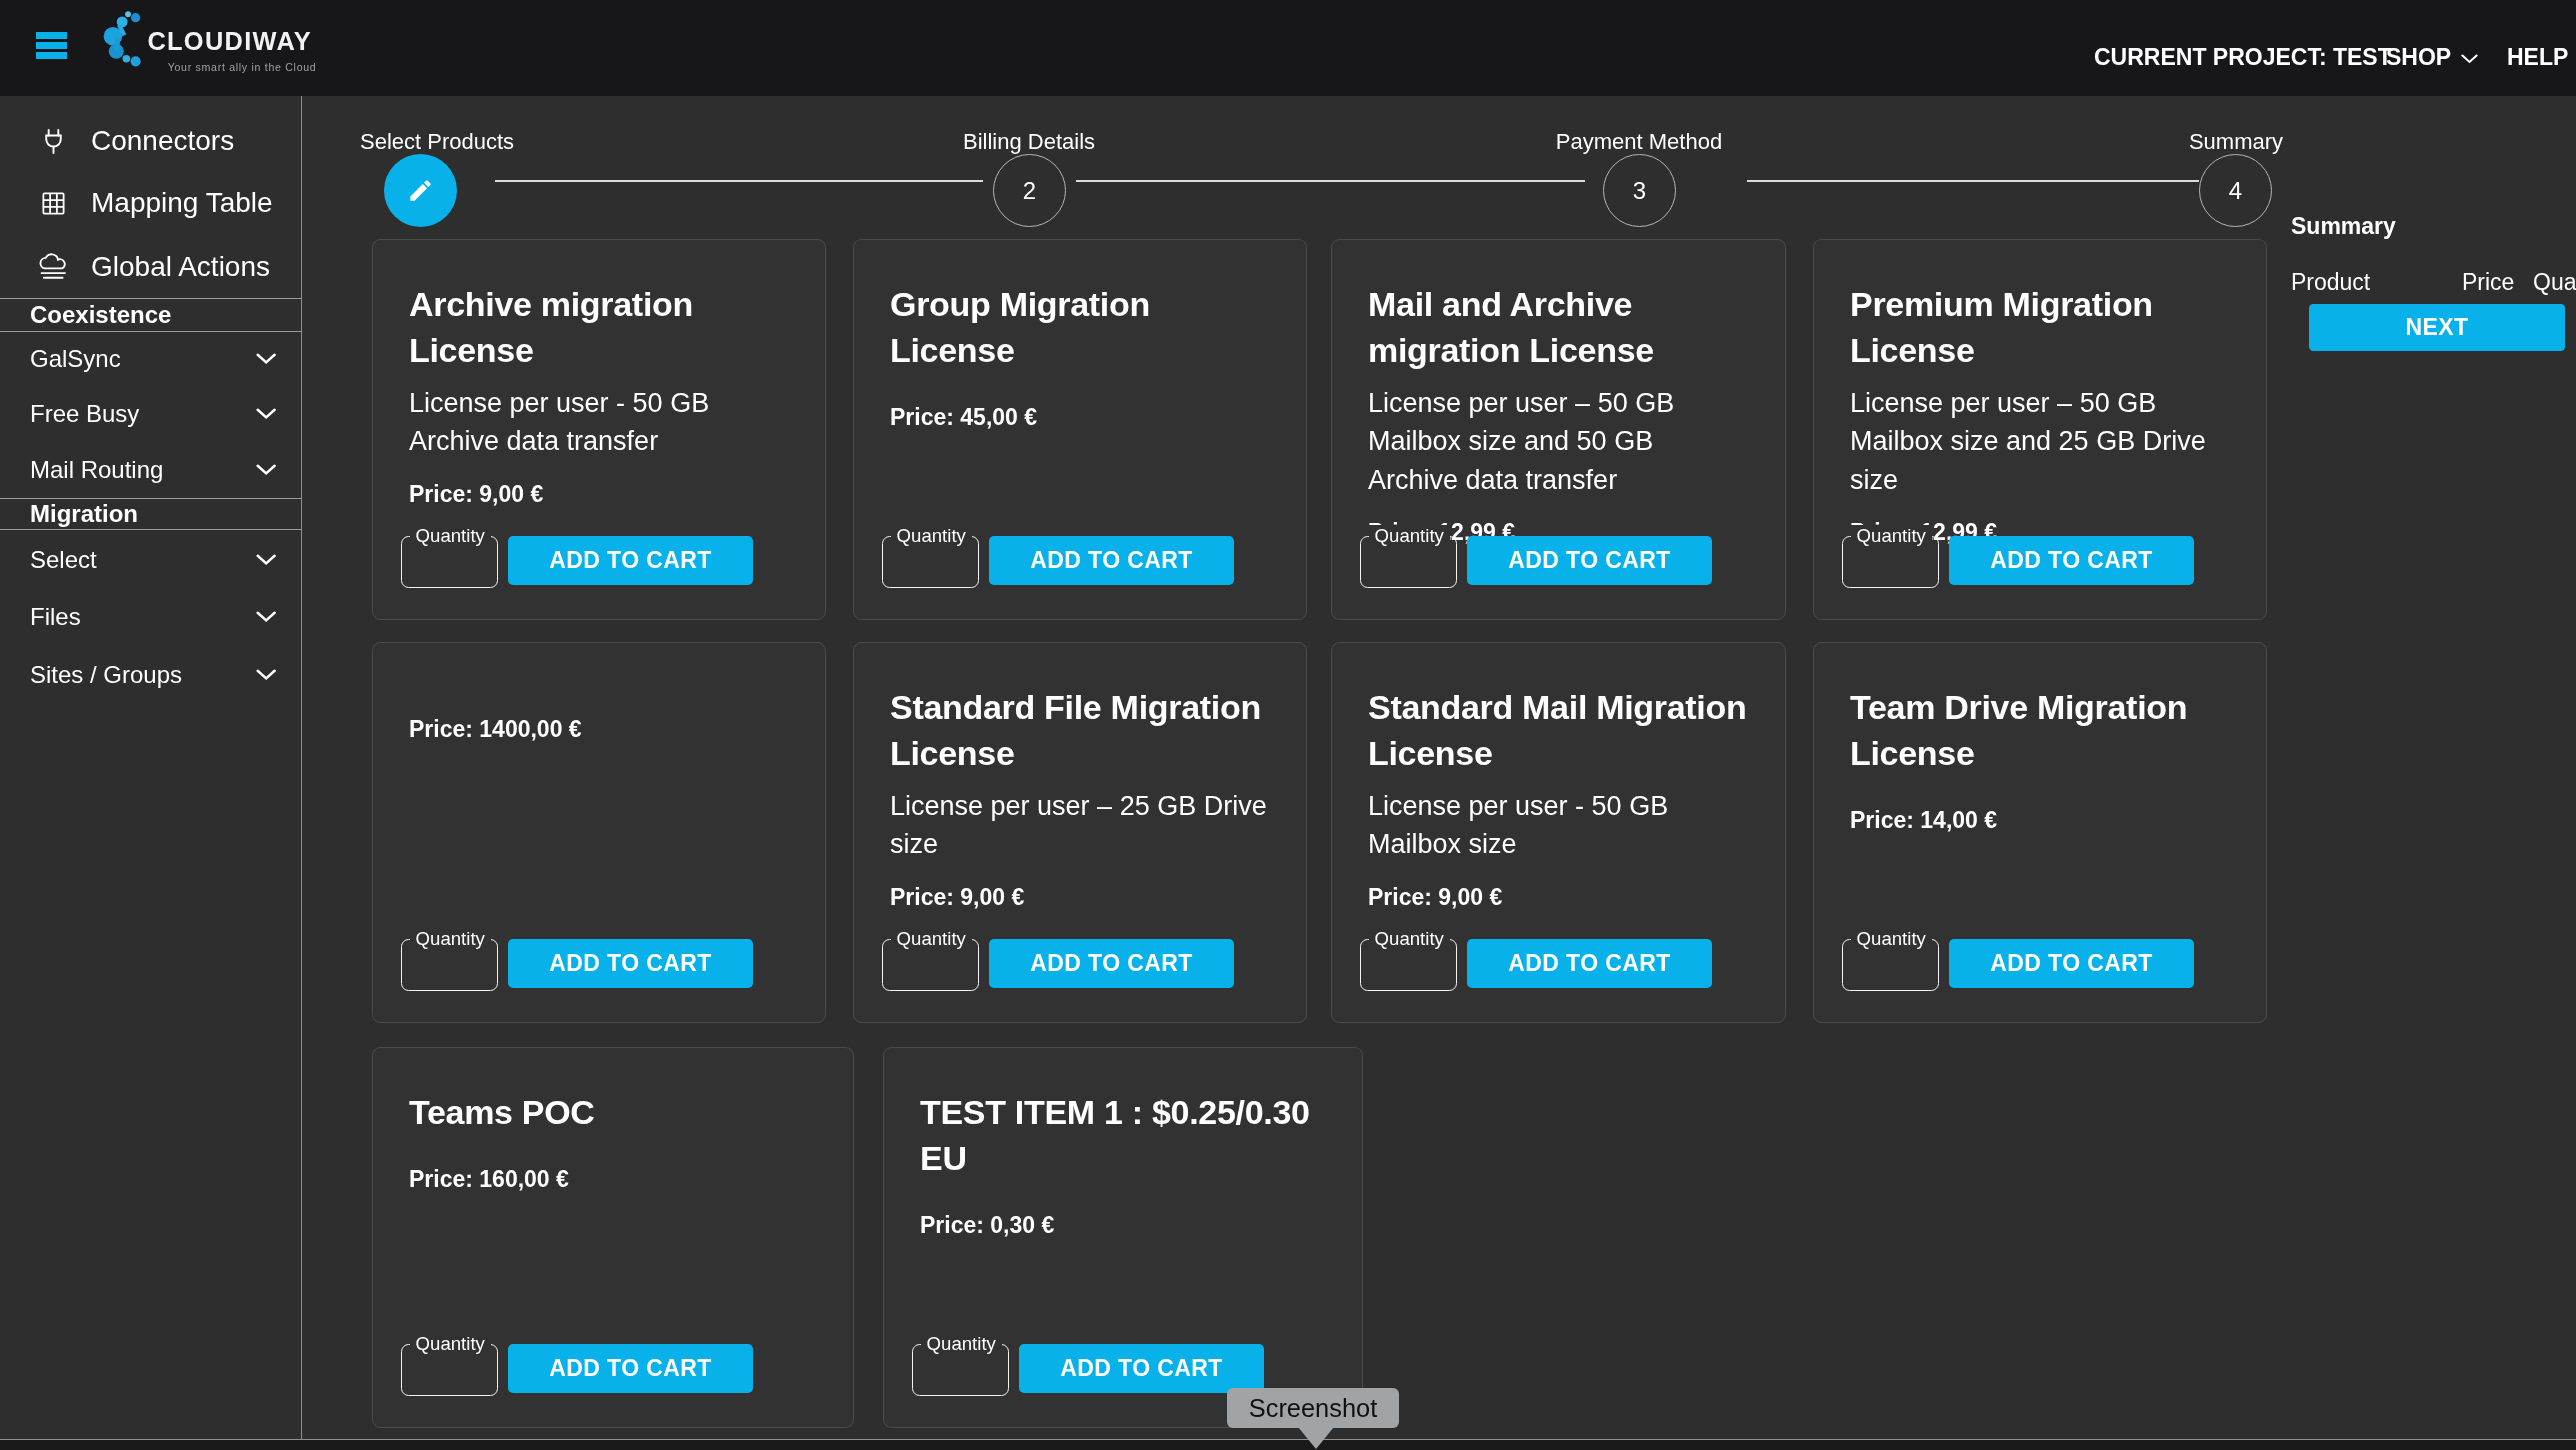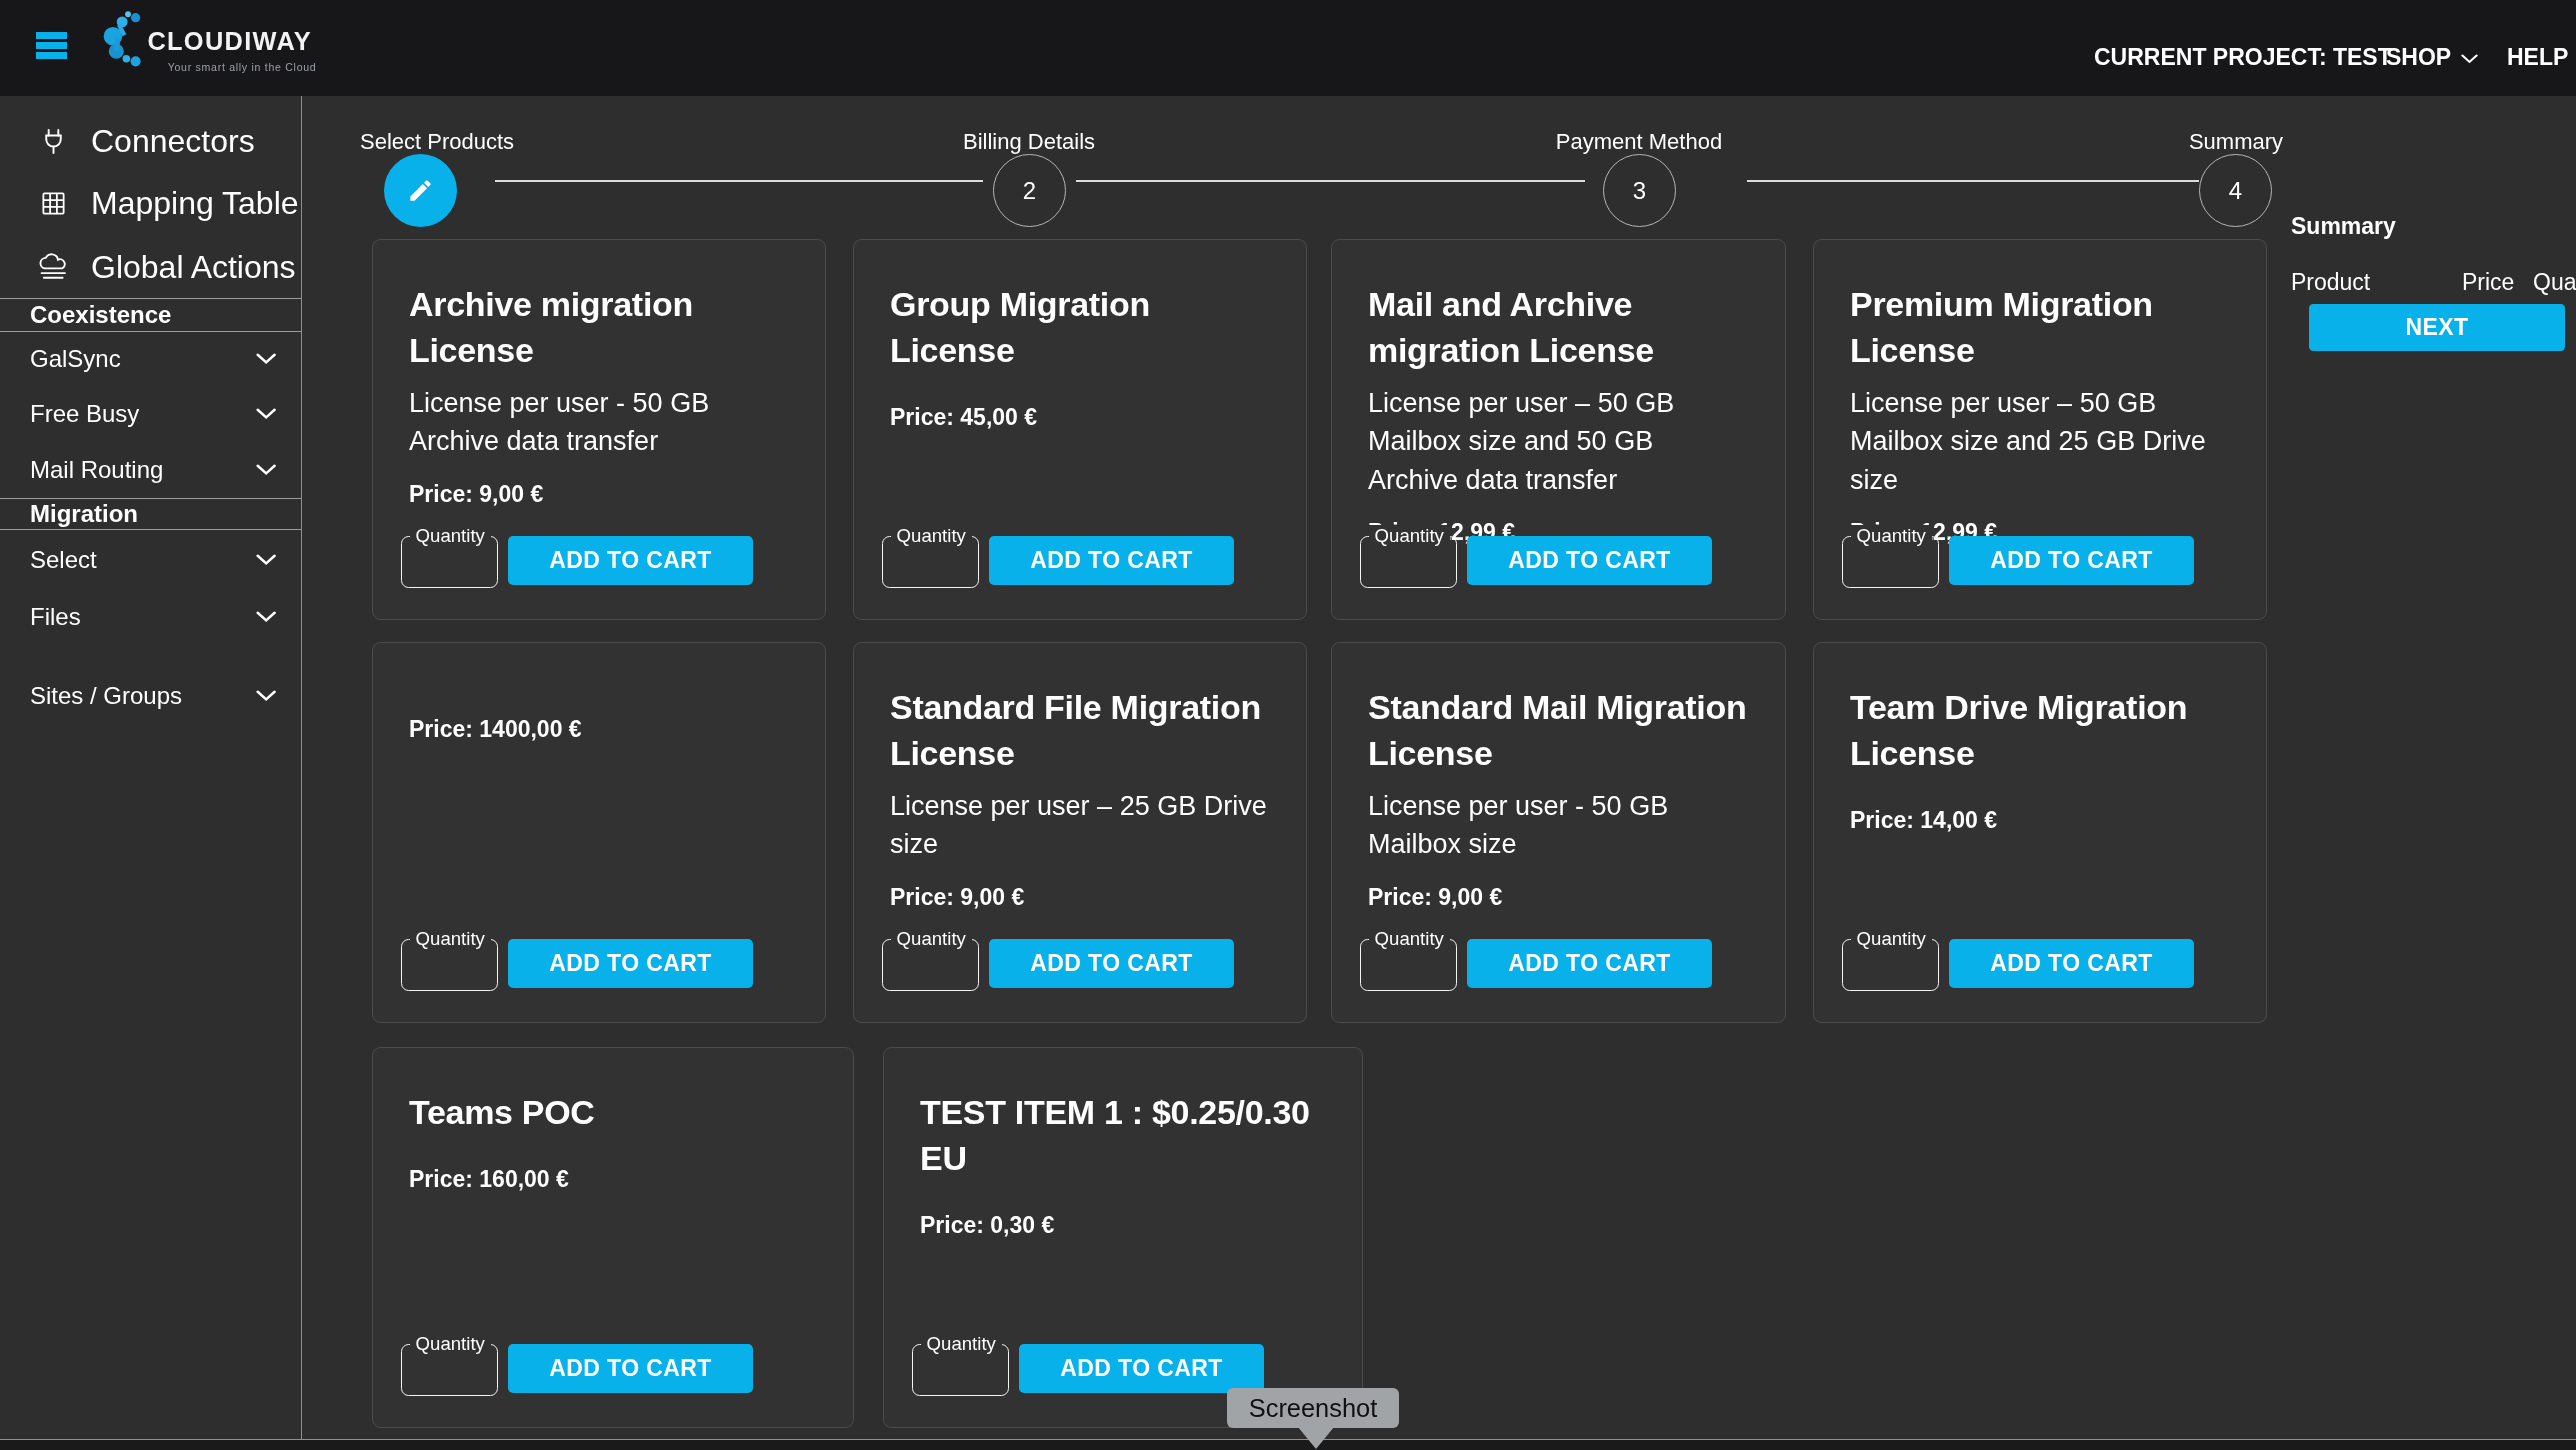--- a/index.html
+++ b/index.html
@@ -15,21 +15,21 @@
   .logo-bubbles{width:42px;height:59px;}
   .logo-textblock{margin-left:3.4px;margin-top:18.6px;}
   .brand{font-size:25.4px;font-weight:600;letter-spacing:1.3px;color:#f2f2f2;line-height:1;}
   .tagline{font-size:10.6px;color:#9aa0a6;letter-spacing:0.7px;margin-top:6.8px;margin-left:20.3px;}
   .topbar-item{position:absolute;top:44px;font-size:23px;font-weight:bold;color:#fff;white-space:nowrap;display:flex;align-items:center;gap:10.2px;background:none;border:none;padding:0;}
   .chev-small{width:17px;height:10.2px;margin-top:3.4px;}
   
   .sidebar{position:absolute;top:96px;left:0;width:302px;height:1345px;border-right:0.8px solid #8f8f8f;background:#2e2e2e;box-sizing:border-box;}
   .side-link{position:absolute;left:0;width:301px;height:54px;display:flex;align-items:center;cursor:pointer;}
   .side-link .icon{position:absolute;left:38px;width:30.5px;height:30.5px;display:flex;align-items:center;justify-content:center;}
-  .side-link .lbl{position:absolute;left:91px;font-size:32px;color:#fff;}
+  .side-link .lbl{position:absolute;left:91px;font-size:28px;color:#fff;}
   .side-section{position:absolute;left:0;width:301px;box-sizing:border-box;border-top:0.8px solid #9c9c9c;border-bottom:0.8px solid #9c9c9c;display:flex;align-items:center;padding-left:30px;font-size:24px;font-weight:bold;}
   .side-exp{position:absolute;left:0;width:301px;height:54px;display:flex;align-items:center;cursor:pointer;}
   .side-exp .lbl{position:absolute;left:30px;font-size:24px;color:#fff;}
   .side-exp .chev{position:absolute;left:256px;width:20.3px;height:12px;}
   
   .step-label{position:absolute;top:129px;font-size:22px;color:#fff;white-space:nowrap;}
   .step-label.centered{transform:translateX(-50%);}
   .step-circle{position:absolute;top:154px;width:73px;height:73px;border-radius:50%;box-sizing:border-box;border:1.7px solid #b5b5b5;display:flex;align-items:center;justify-content:center;font-size:24px;color:#fff;background:transparent;cursor:pointer;}
   .step-circle.active{border:none;background:#09b1ea;}
   .step-line{position:absolute;top:180px;height:1.7px;background:#dcdcdc;}
@@ -154,21 +154,21 @@
       <svg class="chev" viewBox="0 0 24 14" fill="none" stroke="#fff" stroke-width="3" stroke-linecap="round">
           <polyline points="2,2 12,11 22,2"></polyline>
         </svg>
     </div>
     <div class="side-exp" style="top:494px;">
       <span class="lbl">Files</span>
       <svg class="chev" viewBox="0 0 24 14" fill="none" stroke="#fff" stroke-width="3" stroke-linecap="round">
           <polyline points="2,2 12,11 22,2"></polyline>
         </svg>
     </div>
-    <div class="side-exp" style="top:573px;">
+    <div class="side-exp" style="top:552px;">
       <span class="lbl">Sites / Groups</span>
       <svg class="chev" viewBox="0 0 24 14" fill="none" stroke="#fff" stroke-width="3" stroke-linecap="round">
           <polyline points="2,2 12,11 22,2"></polyline>
         </svg>
     </div>
   </div>
 
   <div>
     <div class="step-label" style="left:360px;">Select Products</div>
     <div class="step-label centered" style="left:1029px;">Billing Details</div>

